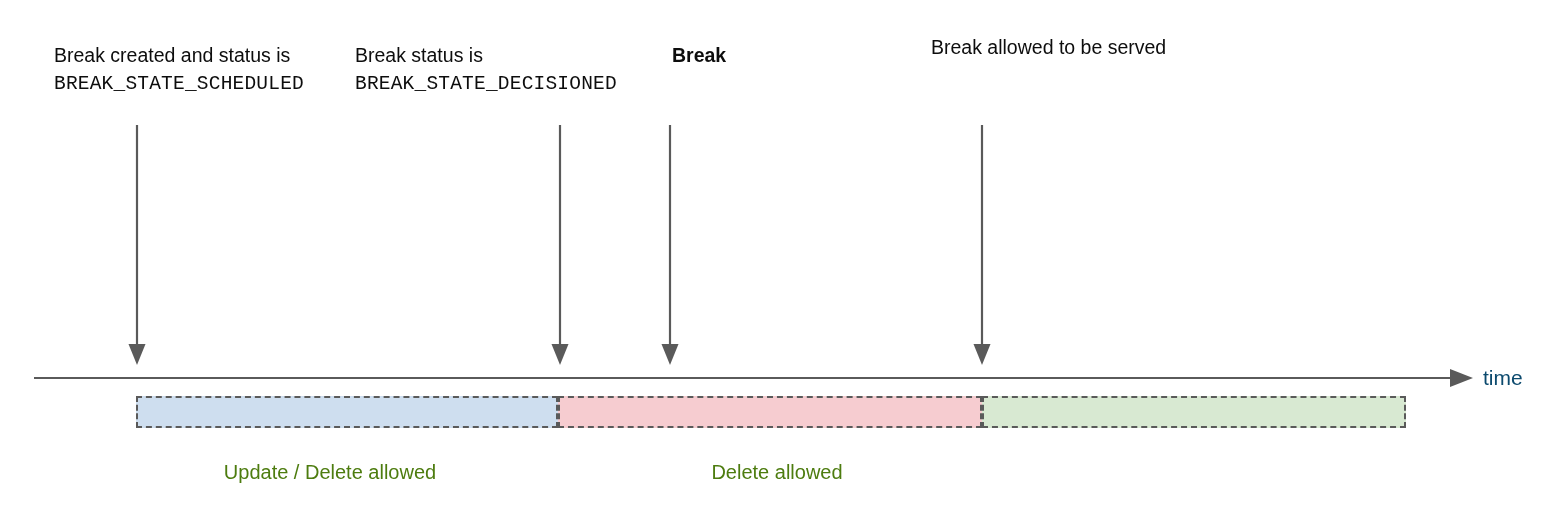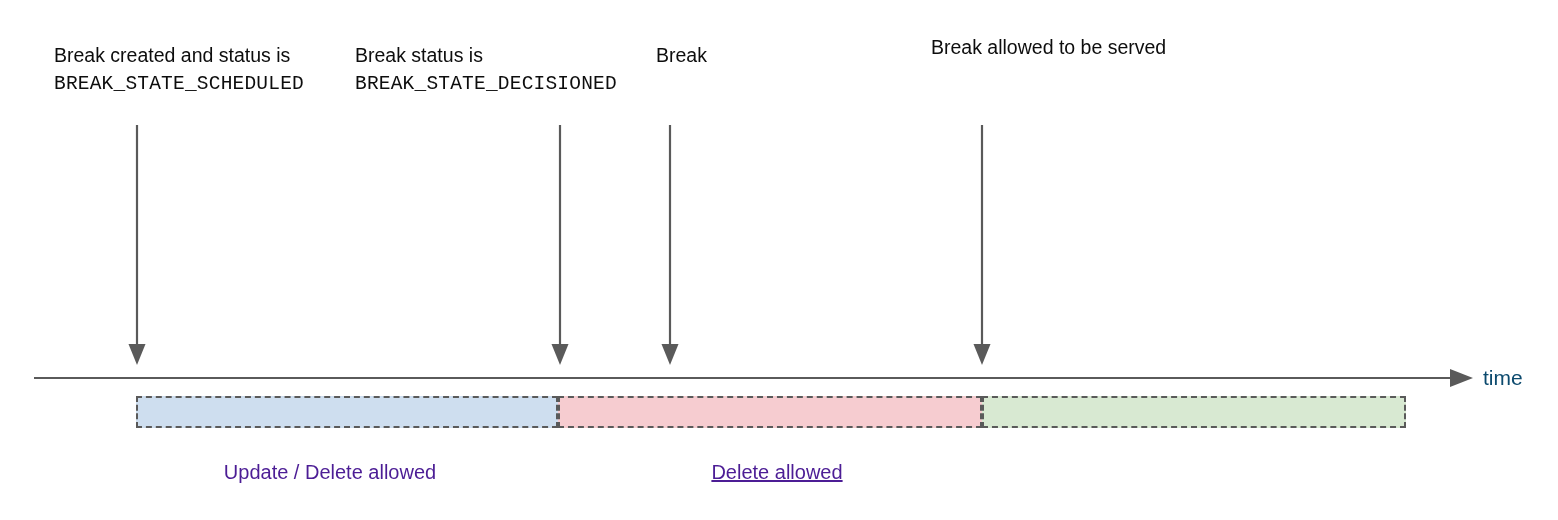--- a/index.html
+++ b/index.html
@@ -81,42 +81,42 @@
     box-sizing: border-box;
   }
 
   
   .phase-caption {
     position: absolute;
     top: 458px;
     font-size: 20px;
     line-height: 28px;
     font-family: "Liberation Sans", sans-serif;
-    color: #4c1d95;
+    color: #4d7c0f;
     text-align: center;
     white-space: nowrap;
     transform: translateX(-50%);
   }
 </style>
 </head>
 <body>
 
 <div id="canvas">
 
   <div class="annotation" style="left:30px; top:41px;margin-left:24px;">
     <span class="prose">Break created and status is</span>
     <span class="const">BREAK_STATE_SCHEDULED</span>
   </div>
 
   <div class="annotation" style="left:355px; top:41px;">
     <span class="prose">Break status is</span>
     <span class="const">BREAK_STATE_DECISIONED</span>
   </div>
 
-  <div class="annotation" style="left:656px; top:41px;">
+  <div class="annotation" style="left:672px; top:41px;font-weight:bold;">
     <span class="prose">Break</span>
   </div>
 
   <div class="annotation" style="left:931px; top:33px;">
     <span class="prose">Break allowed to be served</span>
   </div>
 
   <svg class="marker-arrow" style="left:125px; top:120px;" width="24" height="250" viewBox="0 0 24 250">
     <line x1="12" y1="5" x2="12" y2="228" stroke="#5a5a5a" stroke-width="2.2"></line>
     <polygon points="12,245 3.5,224 20.5,224" fill="#5a5a5a"></polygon>
@@ -144,15 +144,15 @@
   <div id="time-axis-label">time</div>
 
   <div class="phase-segment first" style="left:136px; width:422px; background:#cedeef;"></div>
   <div class="phase-segment mid" style="left:558px; width:424px; background:#f6ccd0;"></div>
   <div class="phase-segment last" style="left:982px; width:424px; background:#d8e9d2;"></div>
 
   <div class="seg-divider" style="left:558px;"></div>
   <div class="seg-divider" style="left:982px;"></div>
 
   <div class="phase-caption" style="left:330px;">Update / Delete allowed</div>
-  <div class="phase-caption" style="left:777px;text-decoration:underline;">Delete allowed</div>
+  <div class="phase-caption" style="left:777px;">Delete allowed</div>
 
 </div>
 
 </body></html>

